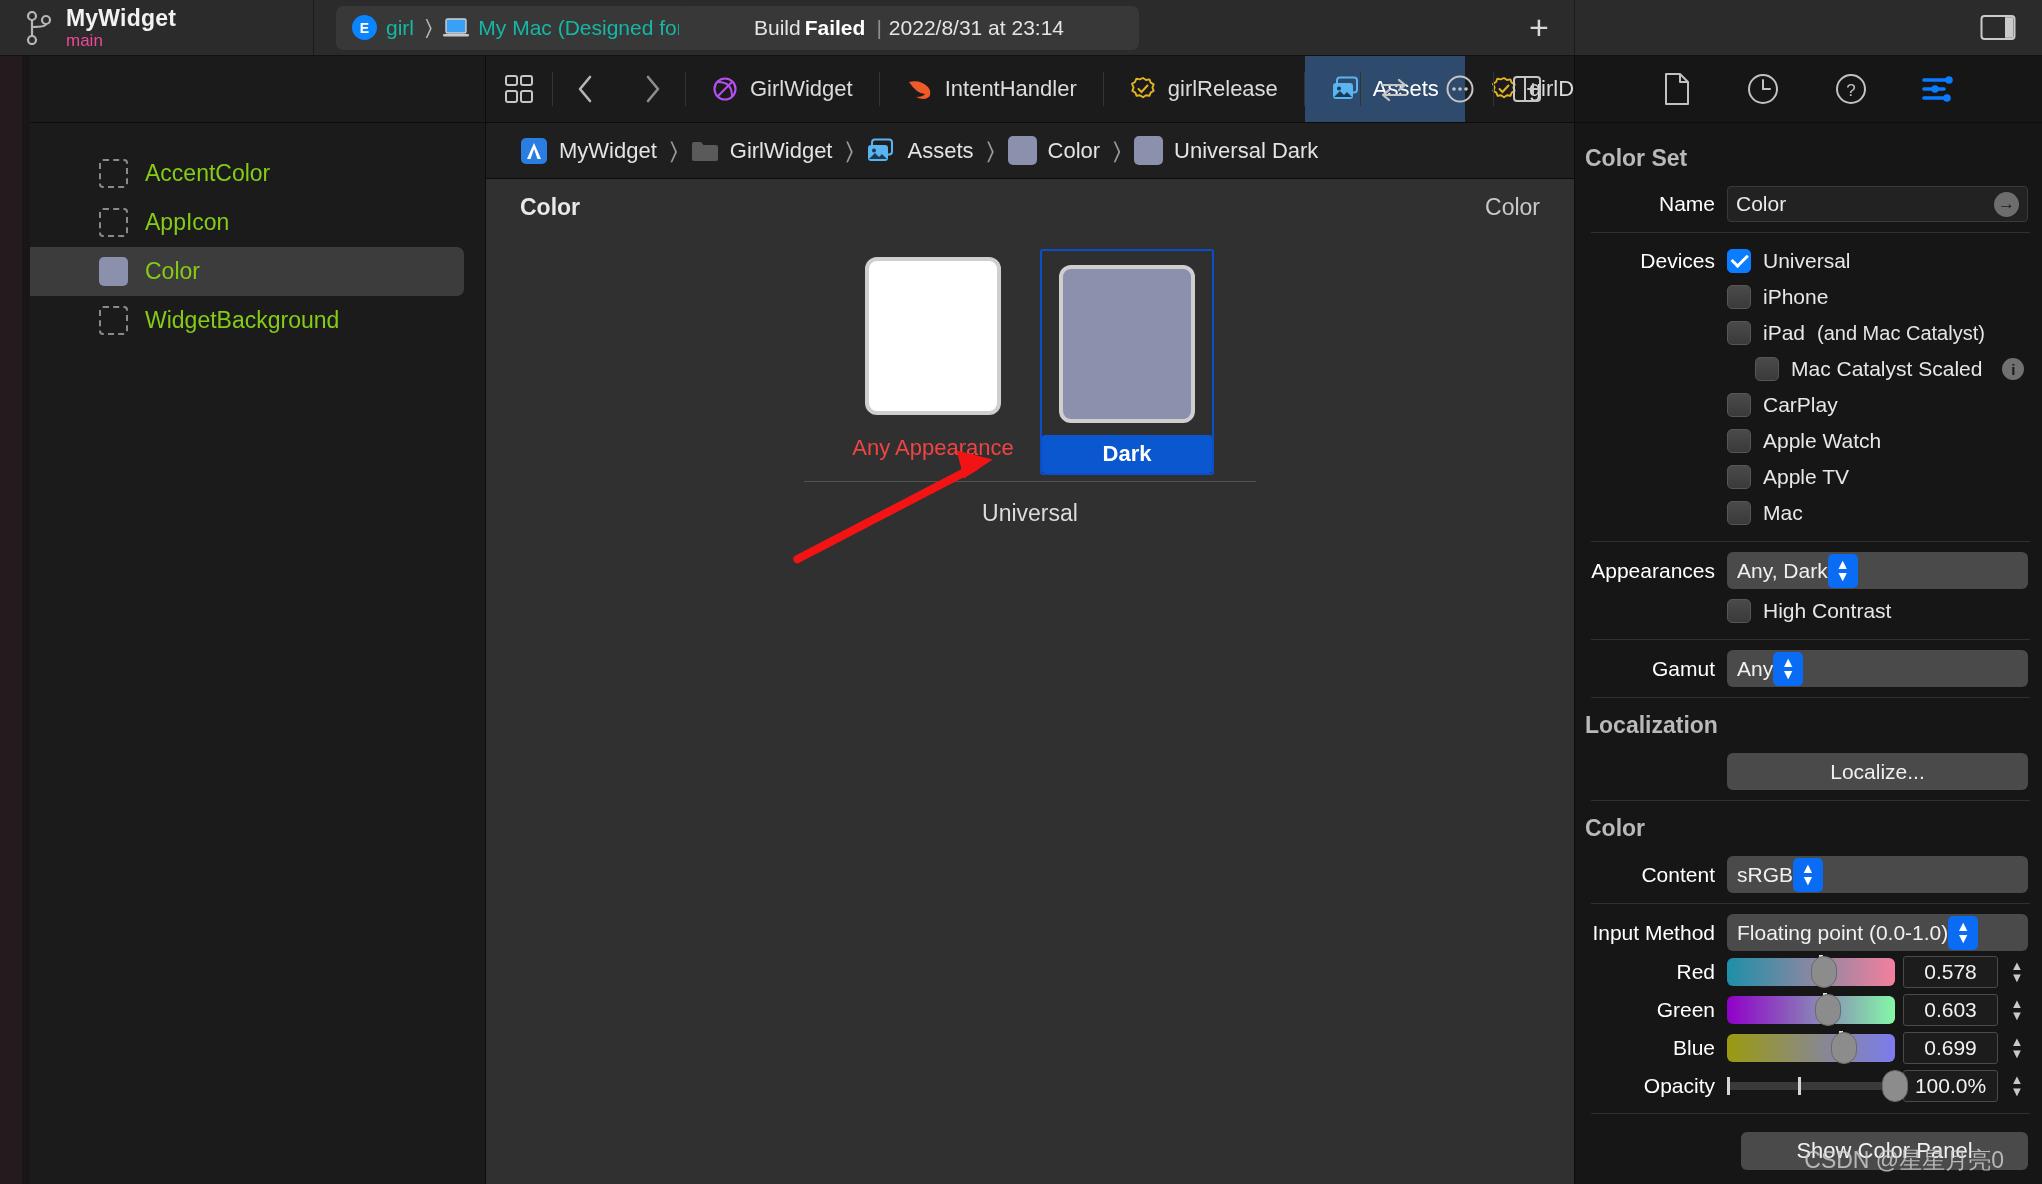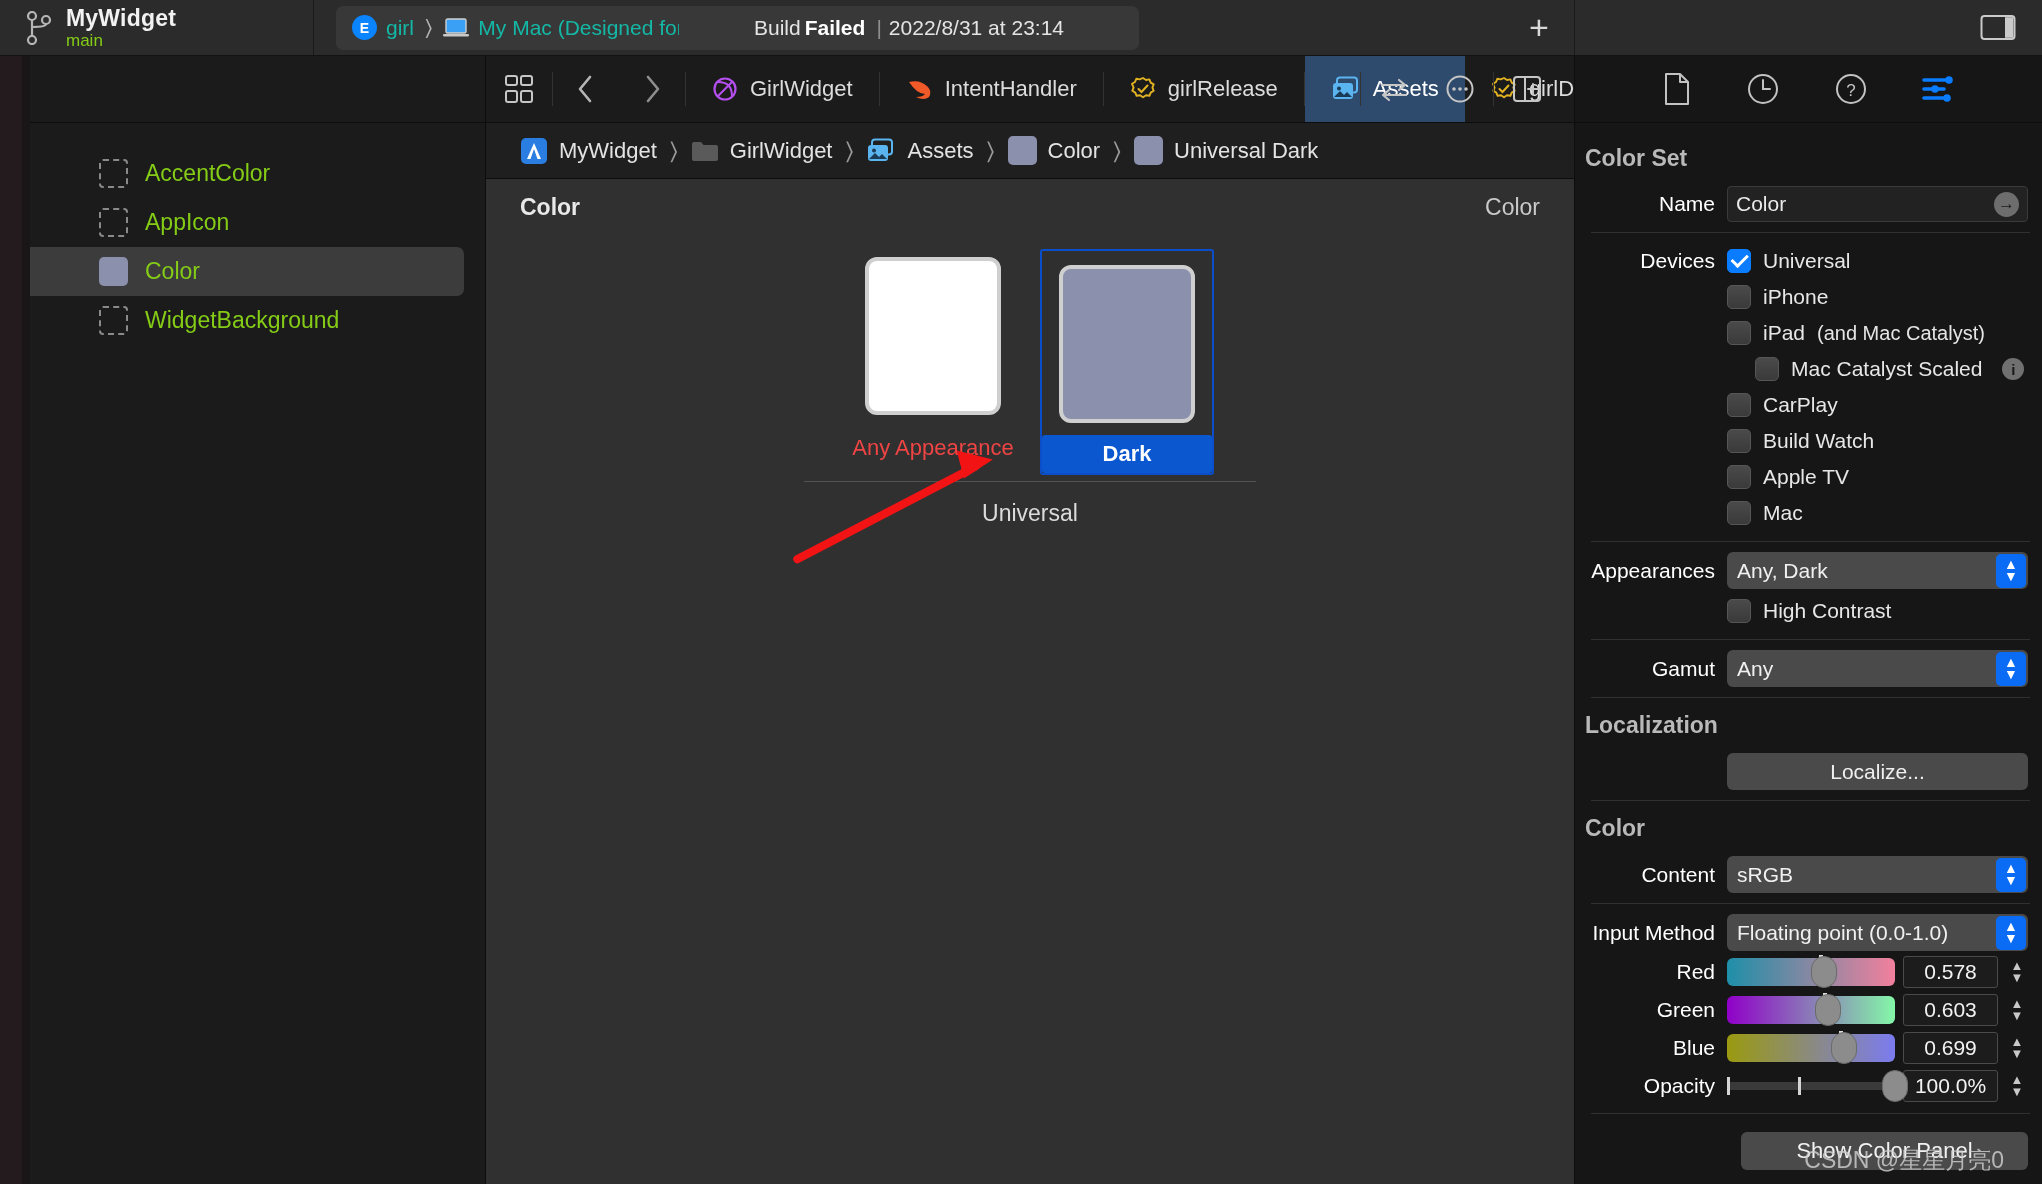--- a/index.html
+++ b/index.html
@@ -28,21 +28,21 @@
   .tb-left {
     width: 314px; min-width: 314px; height: 100%;
     background: #2b2b2b;
     display: flex; align-items: center; gap: 14px;
     padding-left: 26px;
     border-right: 1px solid #1a1a1a;
   }
   .branch-icon { width: 26px; height: 34px; flex: none; }
   .scheme-block { display: flex; flex-direction: column; line-height: 1.05; }
   .scheme-name { font-size: 23px; font-weight: bold; color: #f2f2f2; letter-spacing: .2px; }
-  .scheme-branch { font-size: 17px; color: #84cc16; margin-top: 2px; }
+  .scheme-branch { font-size: 17px; color: #ec4899; margin-top: 2px; }
 
   .tb-center { flex: 1; display: flex; align-items: center; padding-left: 22px; position: relative; }
   .run-pill {
     display: flex; align-items: center;
     height: 44px; border-radius: 7px;
     background: #383838;
     padding: 0 16px; gap: 9px;
   }
   .dest-e {
     width: 25px; height: 25px; border-radius: 50%;
@@ -199,21 +199,21 @@
     justify-content: space-between;
   }
   .arrow-circ {
     width: 25px; height: 25px; border-radius: 50%;
     background: #6d6d6d; color: #1b1b1b; flex: none;
     display: flex; align-items: center; justify-content: center;
     font-size: 17px; font-weight: bold;
   }
   .popup {
     flex: 1; height: 37px; background: #4a4a4a; border-radius: 6px;
-    display: flex; align-items: center; justify-content: space-between;
+    display: flex; align-items: center; 
     padding-left: 10px; font-size: 21px; color: #f0f0f0;
   }
   .stepper-blue {
     width: 30px; height: 34px; border-radius: 5px; background: #0a6cf5;
     display: flex; flex-direction: column; align-items: center; justify-content: center;
     color: #fff; flex: none; margin-right: 2px; line-height: .8; font-size: 14px;
   }
   .cb-row { display: flex; align-items: center; gap: 12px; min-height: 36px; }
   .cb {
     width: 24px; height: 24px; border-radius: 5px; flex: none;
@@ -578,21 +578,21 @@
               <span class="cb"></span>
               <span class="cb-txt">Mac Catalyst Scaled</span>
               <span class="info-i">i</span>
             </div>
             <div class="cb-row">
               <span class="cb"></span>
               <span class="cb-txt">CarPlay</span>
             </div>
             <div class="cb-row">
               <span class="cb"></span>
-              <span class="cb-txt">Build Watch</span>
+              <span class="cb-txt">Apple Watch</span>
             </div>
             <div class="cb-row">
               <span class="cb"></span>
               <span class="cb-txt">Apple TV</span>
             </div>
             <div class="cb-row">
               <span class="cb"></span>
               <span class="cb-txt">Mac</span>
             </div>
           </div>

